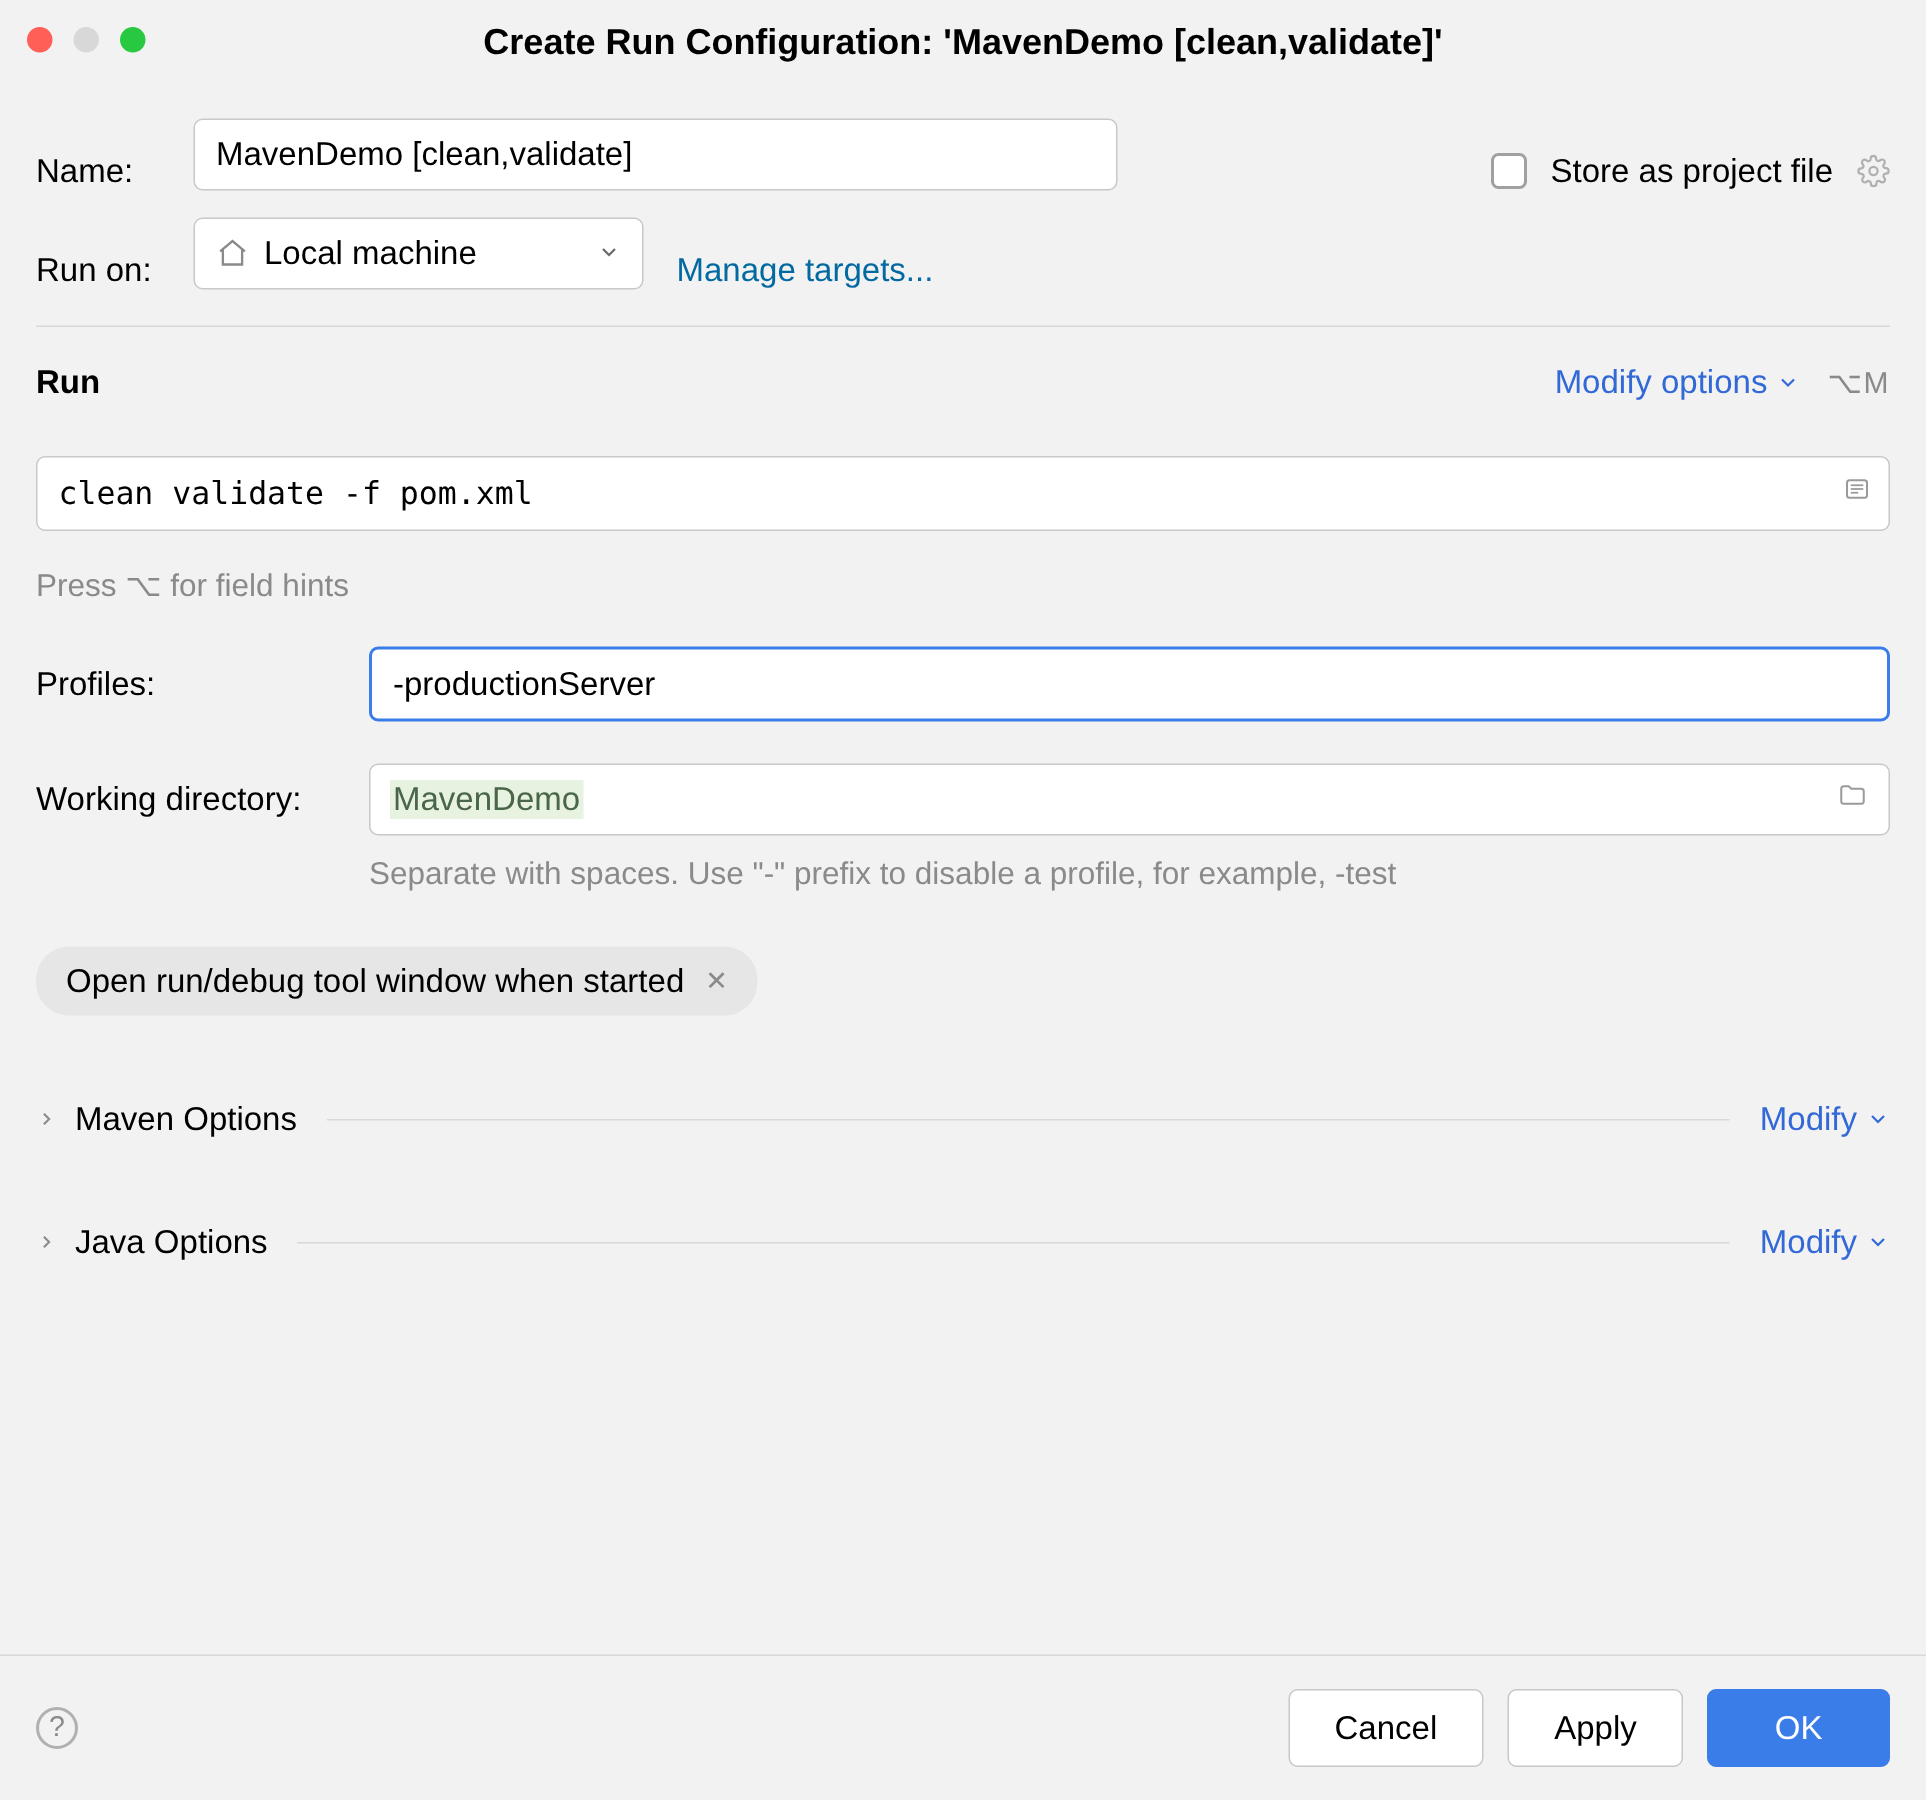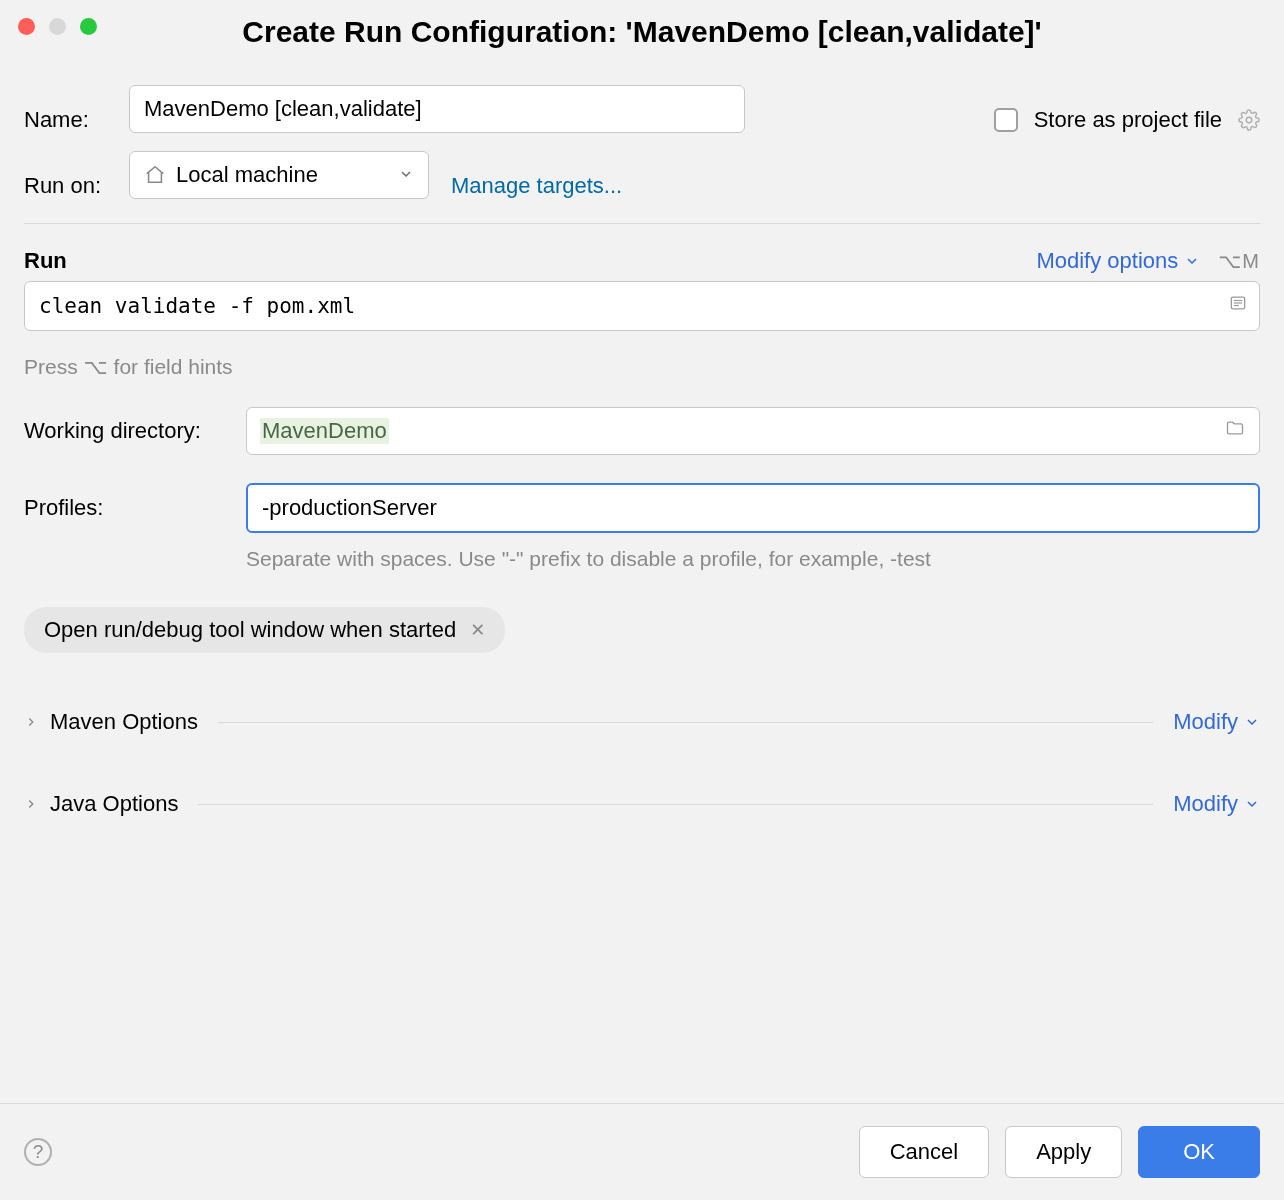--- a/index.html
+++ b/index.html
@@ -24,21 +24,21 @@
       height: 17px;
       border-radius: 50%;
     }
     .red { background: #ff5f57; }
     .yellow { background: #d8d8d8; }
     .green { background: #28c840; }
     .title-bar {
       text-align: center;
       padding-top: 15px;
       font-weight: 600;
-      font-size: 30px;
+      font-size: 24px;
     }
     .content {
       padding: 24px;
       padding-top: 36px;
     }
     .row {
       display: flex;
       align-items: flex-end;
       margin-bottom: 18px;
     }
@@ -138,21 +138,21 @@
       gap: 6px;
       cursor: pointer;
     }
     .shortcut {
       color: #8a8a8a;
       letter-spacing: 1px;
       font-size: 20px;
     }
     .command-input-wrap {
       position: relative;
-      margin-top: 7px;
+      margin-top: 36px;
       border-radius: 17px;
     }
     .command-input {
       width: 100%;
       font-family: "Menlo", "Monaco", monospace;
       font-size: 21px;
       padding: 12px 48px 12px 14px;
       border: 1px solid #c8c8c8;
       border-radius: 6px;
       background: #fff;
@@ -374,36 +374,36 @@
           <line x1="7" y1="9" x2="17" y2="9" stroke="currentColor" stroke-width="1.4"></line>
           <line x1="7" y1="12" x2="17" y2="12" stroke="currentColor" stroke-width="1.4"></line>
           <line x1="7" y1="15" x2="13" y2="15" stroke="currentColor" stroke-width="1.4"></line>
         </svg>
     </span>
   </div>
 
   <div class="field-hint">Press ⌥ for field hints</div>
 
   <div class="form-row">
+    <span class="form-label">Profiles:</span>
+    <input type="text" class="profiles-input" value="-productionServer" style="">
+  </div>
+
+  <div class="form-row">
     <span class="form-label">Working directory:</span>
     <div class="wd-input-wrap">
       <input type="text" class="wd-input" style="">
       <span class="wd-highlight">MavenDemo</span>
       <span class="folder-icon">
         <svg width="22" height="20" viewBox="0 0 24 24">
             <path fill="none" stroke="currentColor" stroke-width="1.6" d="M3 7a2 2 0 012-2h4l2 2h8a2 2 0 012 2v8a2 2 0 01-2 2H5a2 2 0 01-2-2V7z"></path>
           </svg>
       </span>
     </div>
   </div>
-
-  <div class="form-row">
-    <span class="form-label">Profiles:</span>
-    <input type="text" class="profiles-input" value="-productionServer" style="">
-  </div>
   <div class="profiles-hint">Separate with spaces. Use "-" prefix to disable a profile, for example, -test</div>
 
   <div class="chip">
     <span>Open run/debug tool window when started</span>
     <span class="chip-close">✕</span>
   </div>
 
   <div class="expand-row">
     <div class="expand-left">
       <span class="chevron-right">

